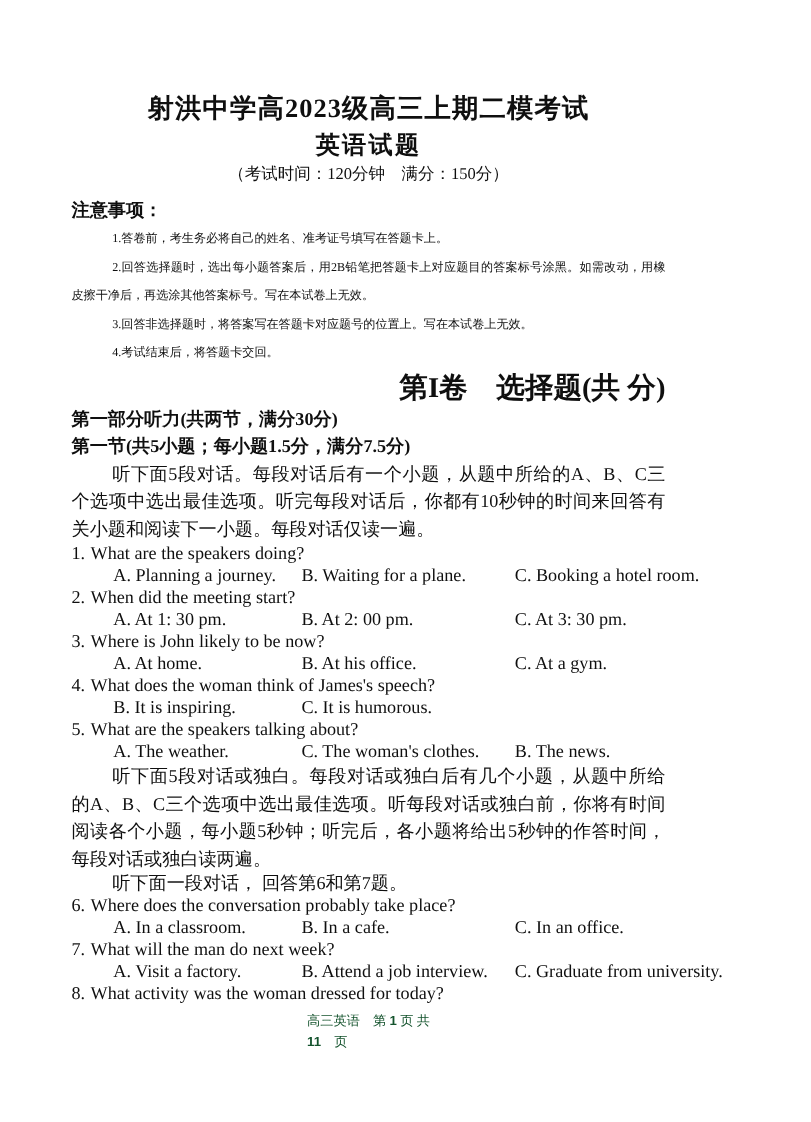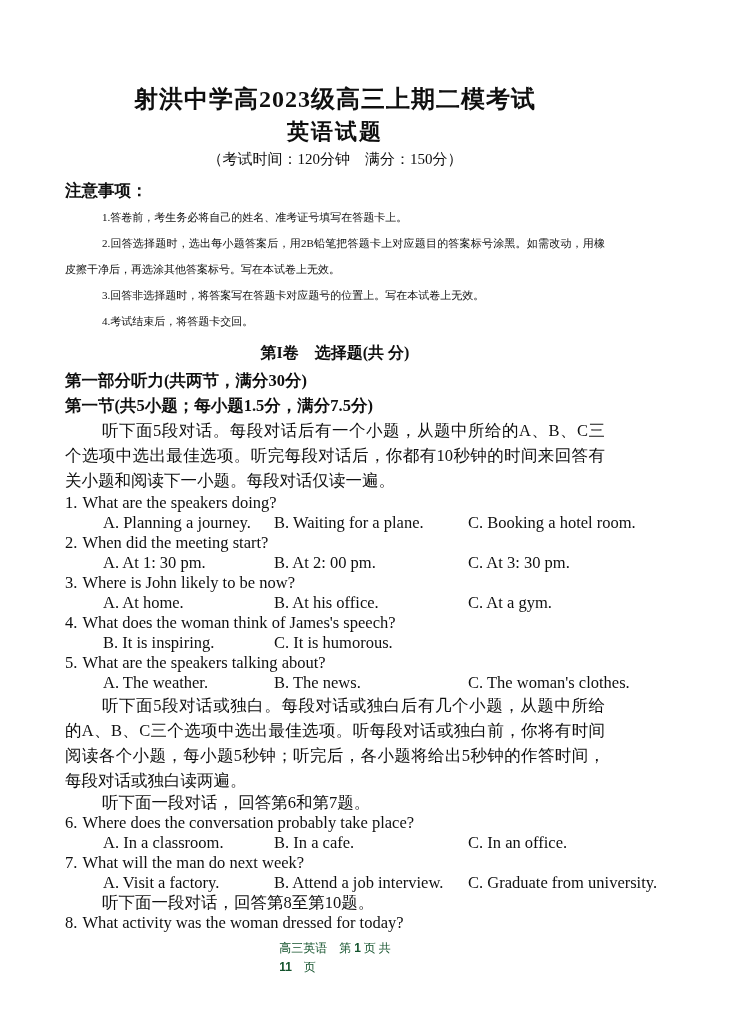--- a/index.html
+++ b/index.html
@@ -28,22 +28,22 @@
     margin-top: 2px; font-size: 15px; line-height: 22px; text-align: center;
   }
   .notice-heading {
     margin-top: 8px; font-size: 16.5px; line-height: 26px; font-weight: bold;
   }
   .notice-item {
     margin: 0; font-size: 11px; line-height: 26px;
     text-indent: 37px; text-align: justify;
   }
   .vol-heading {
-    margin-top: 4px; font-size: 16px; line-height: 30px;
-    font-weight: bold; text-align: center;
+    margin-top: 4px; font-size: 26px; line-height: 30px;
+    font-weight: bold; text-align: right;
   }
   .part-heading, .sec-heading {
     font-size: 16.5px; line-height: 25px; font-weight: bold;
   }
   .instr {
     margin: 0; font-size: 16.5px; line-height: 25px;
     text-indent: 37px; text-align: justify;
   }
   .q-line { font-size: 16.5px; line-height: 20px; white-space: nowrap; }
   .q-num { margin-right: 5px; }
@@ -123,22 +123,22 @@
     <div class="opts">
       <span class="opt">B. It is inspiring.</span>
       <span class="opt">C. It is humorous.</span>
     </div>
   </div>
 
   <div>
     <div class="q-line"><span class="q-num">5.</span><span>What are the speakers talking about?</span></div>
     <div class="opts">
       <span class="opt">A. The weather.</span>
+      <span class="opt">C. The woman's clothes.</span>
       <span class="opt">B. The news.</span>
-      <span class="opt">C. The woman's clothes.</span>
     </div>
   </div>
 
   <p class="instr">听下面5段对话或独白。每段对话或独白后有几个小题，从题中所给的A、B、C三个选项中选出最佳选项。听每段对话或独白前，你将有时间阅读各个小题，每小题5秒钟；听完后，各小题将给出5秒钟的作答时间，每段对话或独白读两遍。</p>
 
   <div class="cue">听下面一段对话， 回答第6和第7题。</div>
 
   <div>
     <div class="q-line"><span class="q-num">6.</span><span>Where does the conversation probably take place?</span></div>
     <div class="opts">
@@ -150,21 +150,20 @@
 
   <div>
     <div class="q-line"><span class="q-num">7.</span><span>What will the man do next week?</span></div>
     <div class="opts">
       <span class="opt">A. Visit a factory.</span>
       <span class="opt">B. Attend a job interview.</span>
       <span class="opt">C. Graduate from university.</span>
     </div>
   </div>
 
-  <div class="cue">听下面一段对话，回答第8至第10题。</div>
 
   <div>
     <div class="q-line"><span class="q-num">8.</span><span>What activity was the woman dressed for today?</span></div>
   </div>
 
   <div class="footer">
     <div class="footer-inner">
       <div><span>高三英语　第 </span><span class="fnum">1</span><span> 页 共</span></div>
       <div><span class="fnum">11</span><span>　页</span></div>
     </div>

